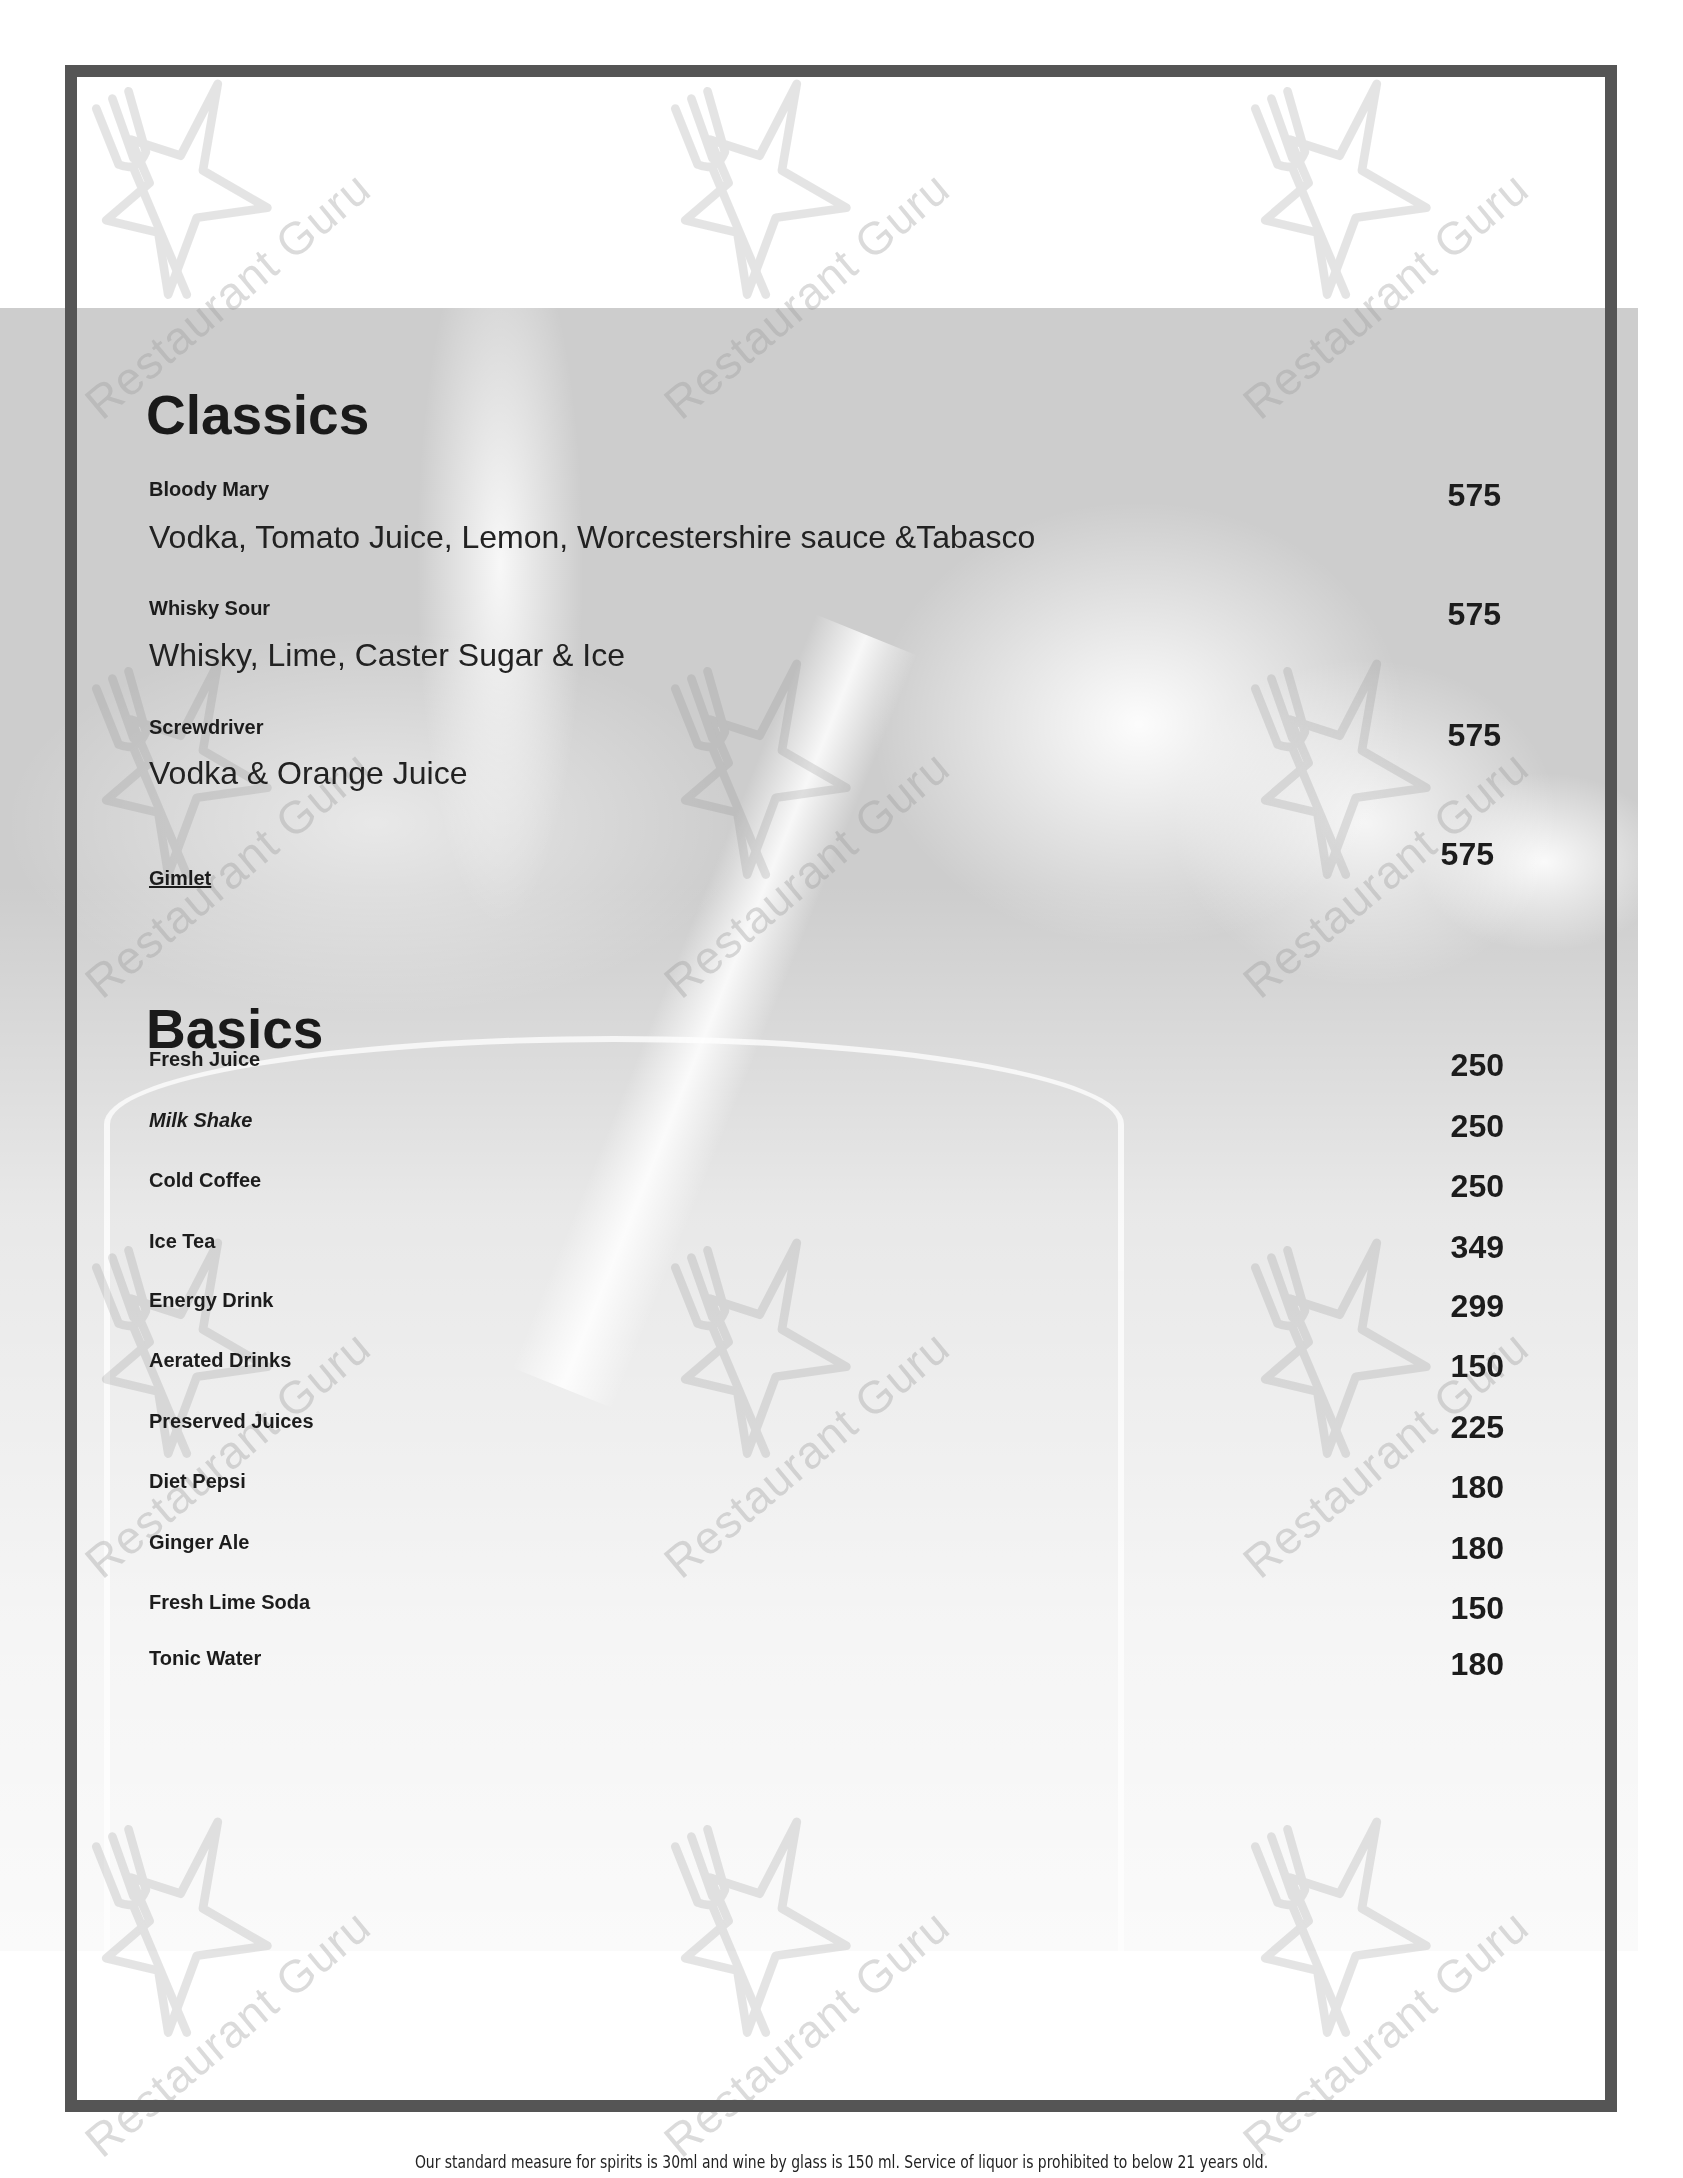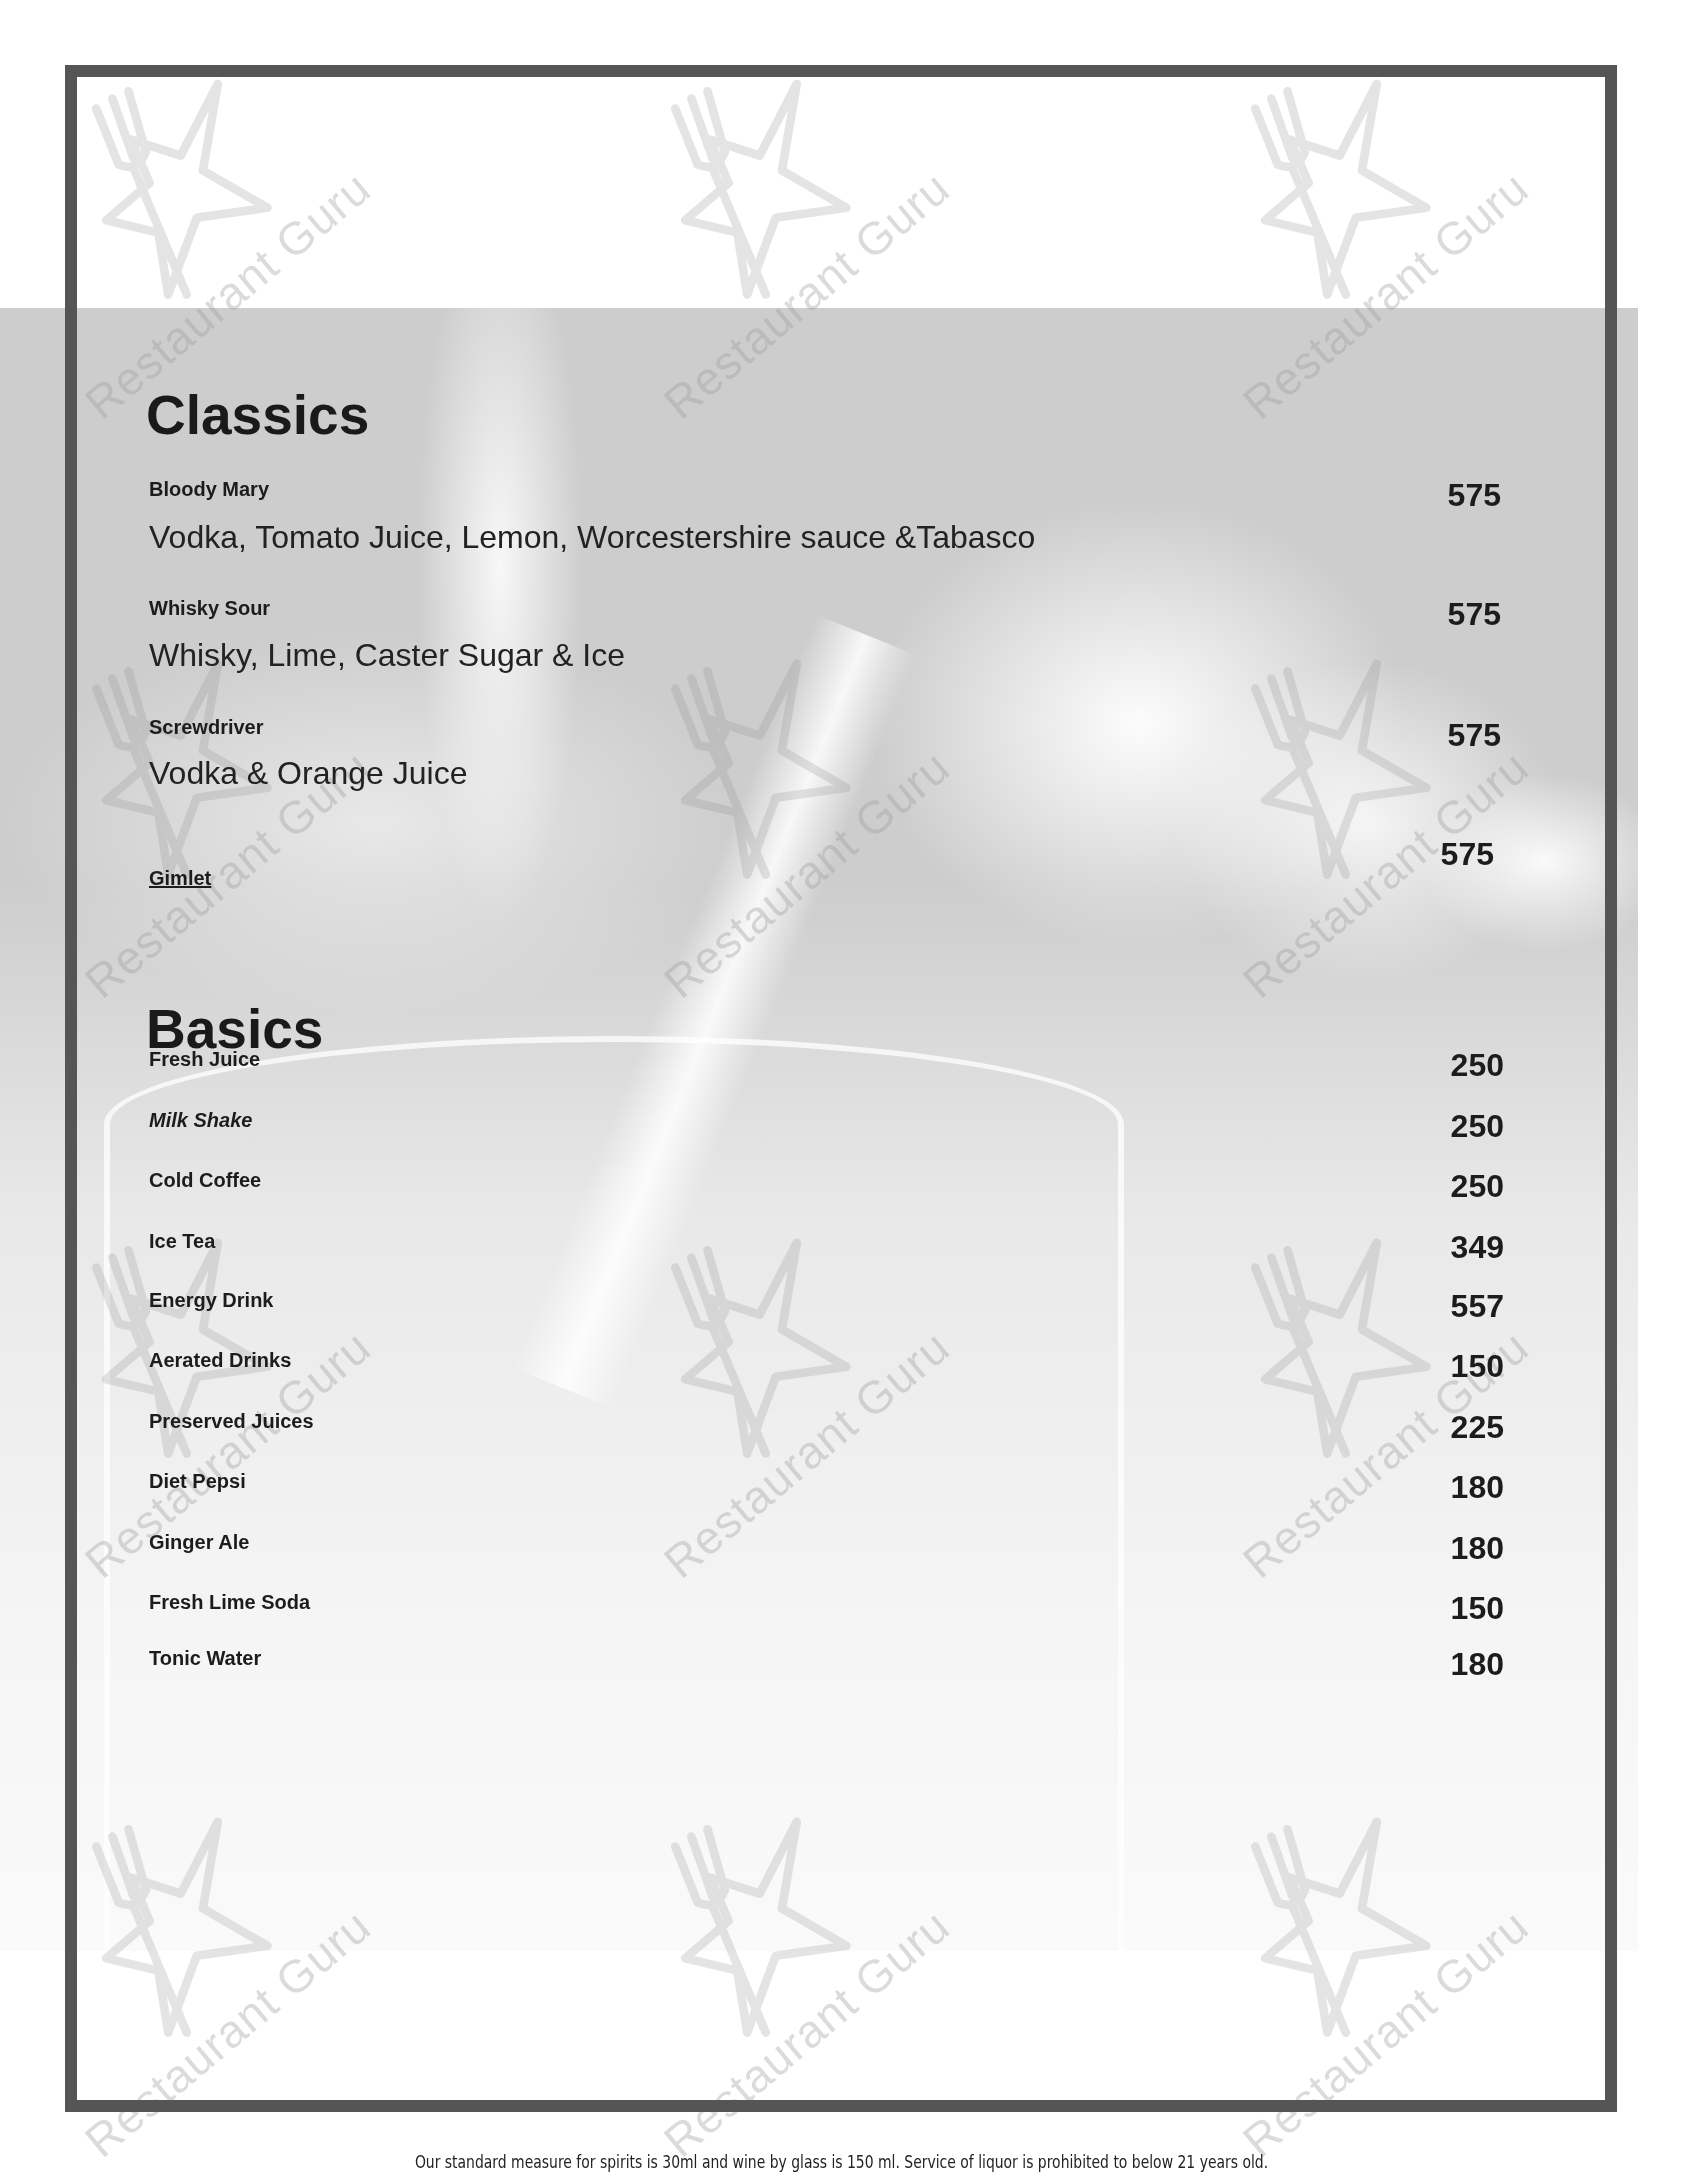--- a/index.html
+++ b/index.html
@@ -199,21 +199,21 @@
     <div>
       <span class="item-name" style="left: 149px; top: 1170px;">Cold Coffee</span>
       <span class="item-price" style="left: 1365px; top: 1170px;">250</span>
     </div>
     <div>
       <span class="item-name" style="left: 149px; top: 1231px;">Ice Tea</span>
       <span class="item-price" style="left: 1365px; top: 1231px;">349</span>
     </div>
     <div>
       <span class="item-name" style="left: 149px; top: 1290px;">Energy Drink</span>
-      <span class="item-price" style="left: 1365px; top: 1290px;">557</span>
+      <span class="item-price" style="left: 1365px; top: 1290px;">299</span>
     </div>
     <div>
       <span class="item-name" style="left: 149px; top: 1350px;">Aerated Drinks</span>
       <span class="item-price" style="left: 1365px; top: 1350px;">150</span>
     </div>
     <div>
       <span class="item-name" style="left: 149px; top: 1411px;">Preserved Juices</span>
       <span class="item-price" style="left: 1365px; top: 1411px;">225</span>
     </div>
     <div>

